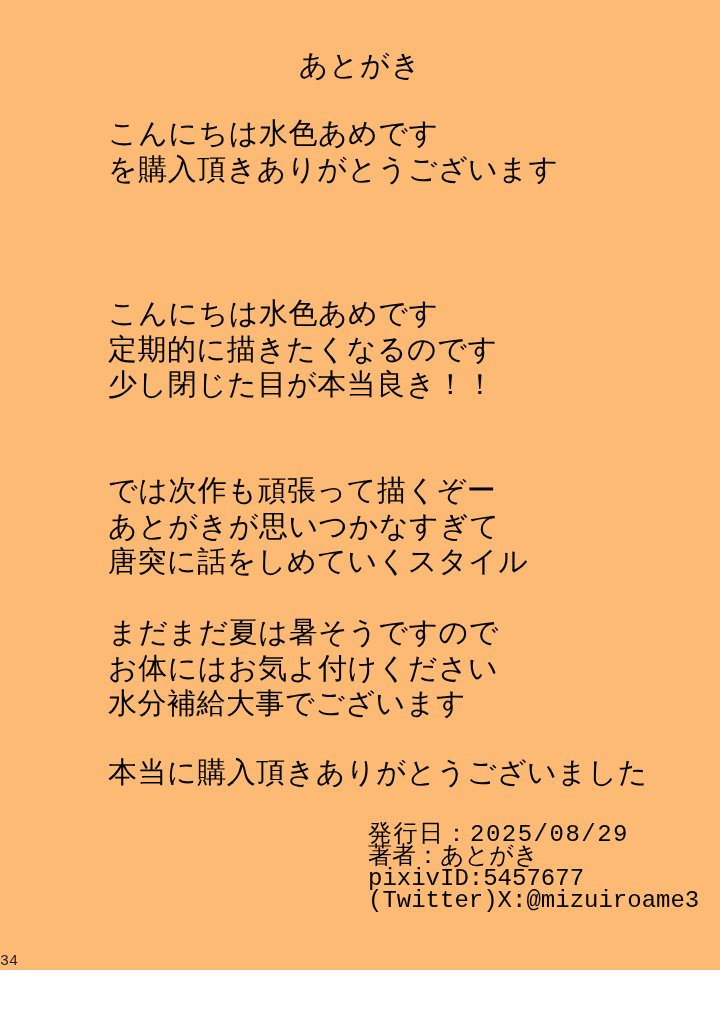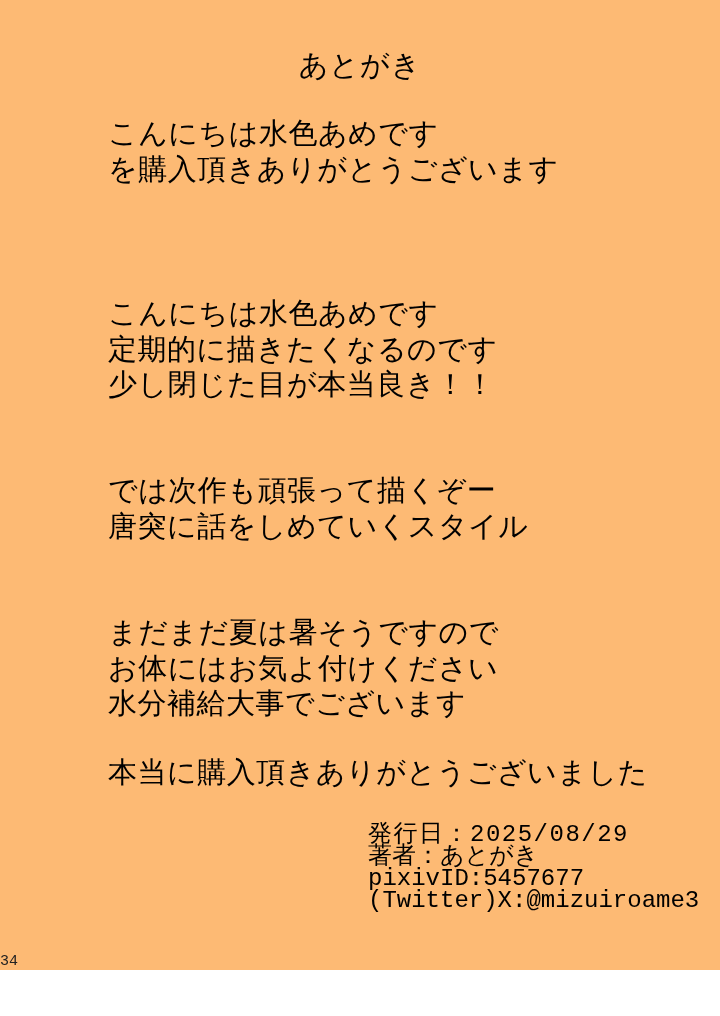--- a/index.html
+++ b/index.html
@@ -78,20 +78,21 @@
   </div>
 
   <div class="para para-2">
     <div class="line">こんにちは水色あめです</div>
     <div class="line">定期的に描きたくなるのです</div>
     <div class="line">少し閉じた目が本当良き！！</div>
   </div>
 
   <div class="para para-3">
     <div class="line">では次作も頑張って描くぞー</div>
+    <div class="line">あとがきが思いつかなすぎて</div>
     <div class="line">唐突に話をしめていくスタイル</div>
   </div>
 
   <div class="para para-4">
     <div class="line">まだまだ夏は暑そうですので</div>
     <div class="line">お体にはお気よ付けください</div>
     <div class="line">水分補給大事でございます</div>
   </div>
 
   <div class="para para-5">

